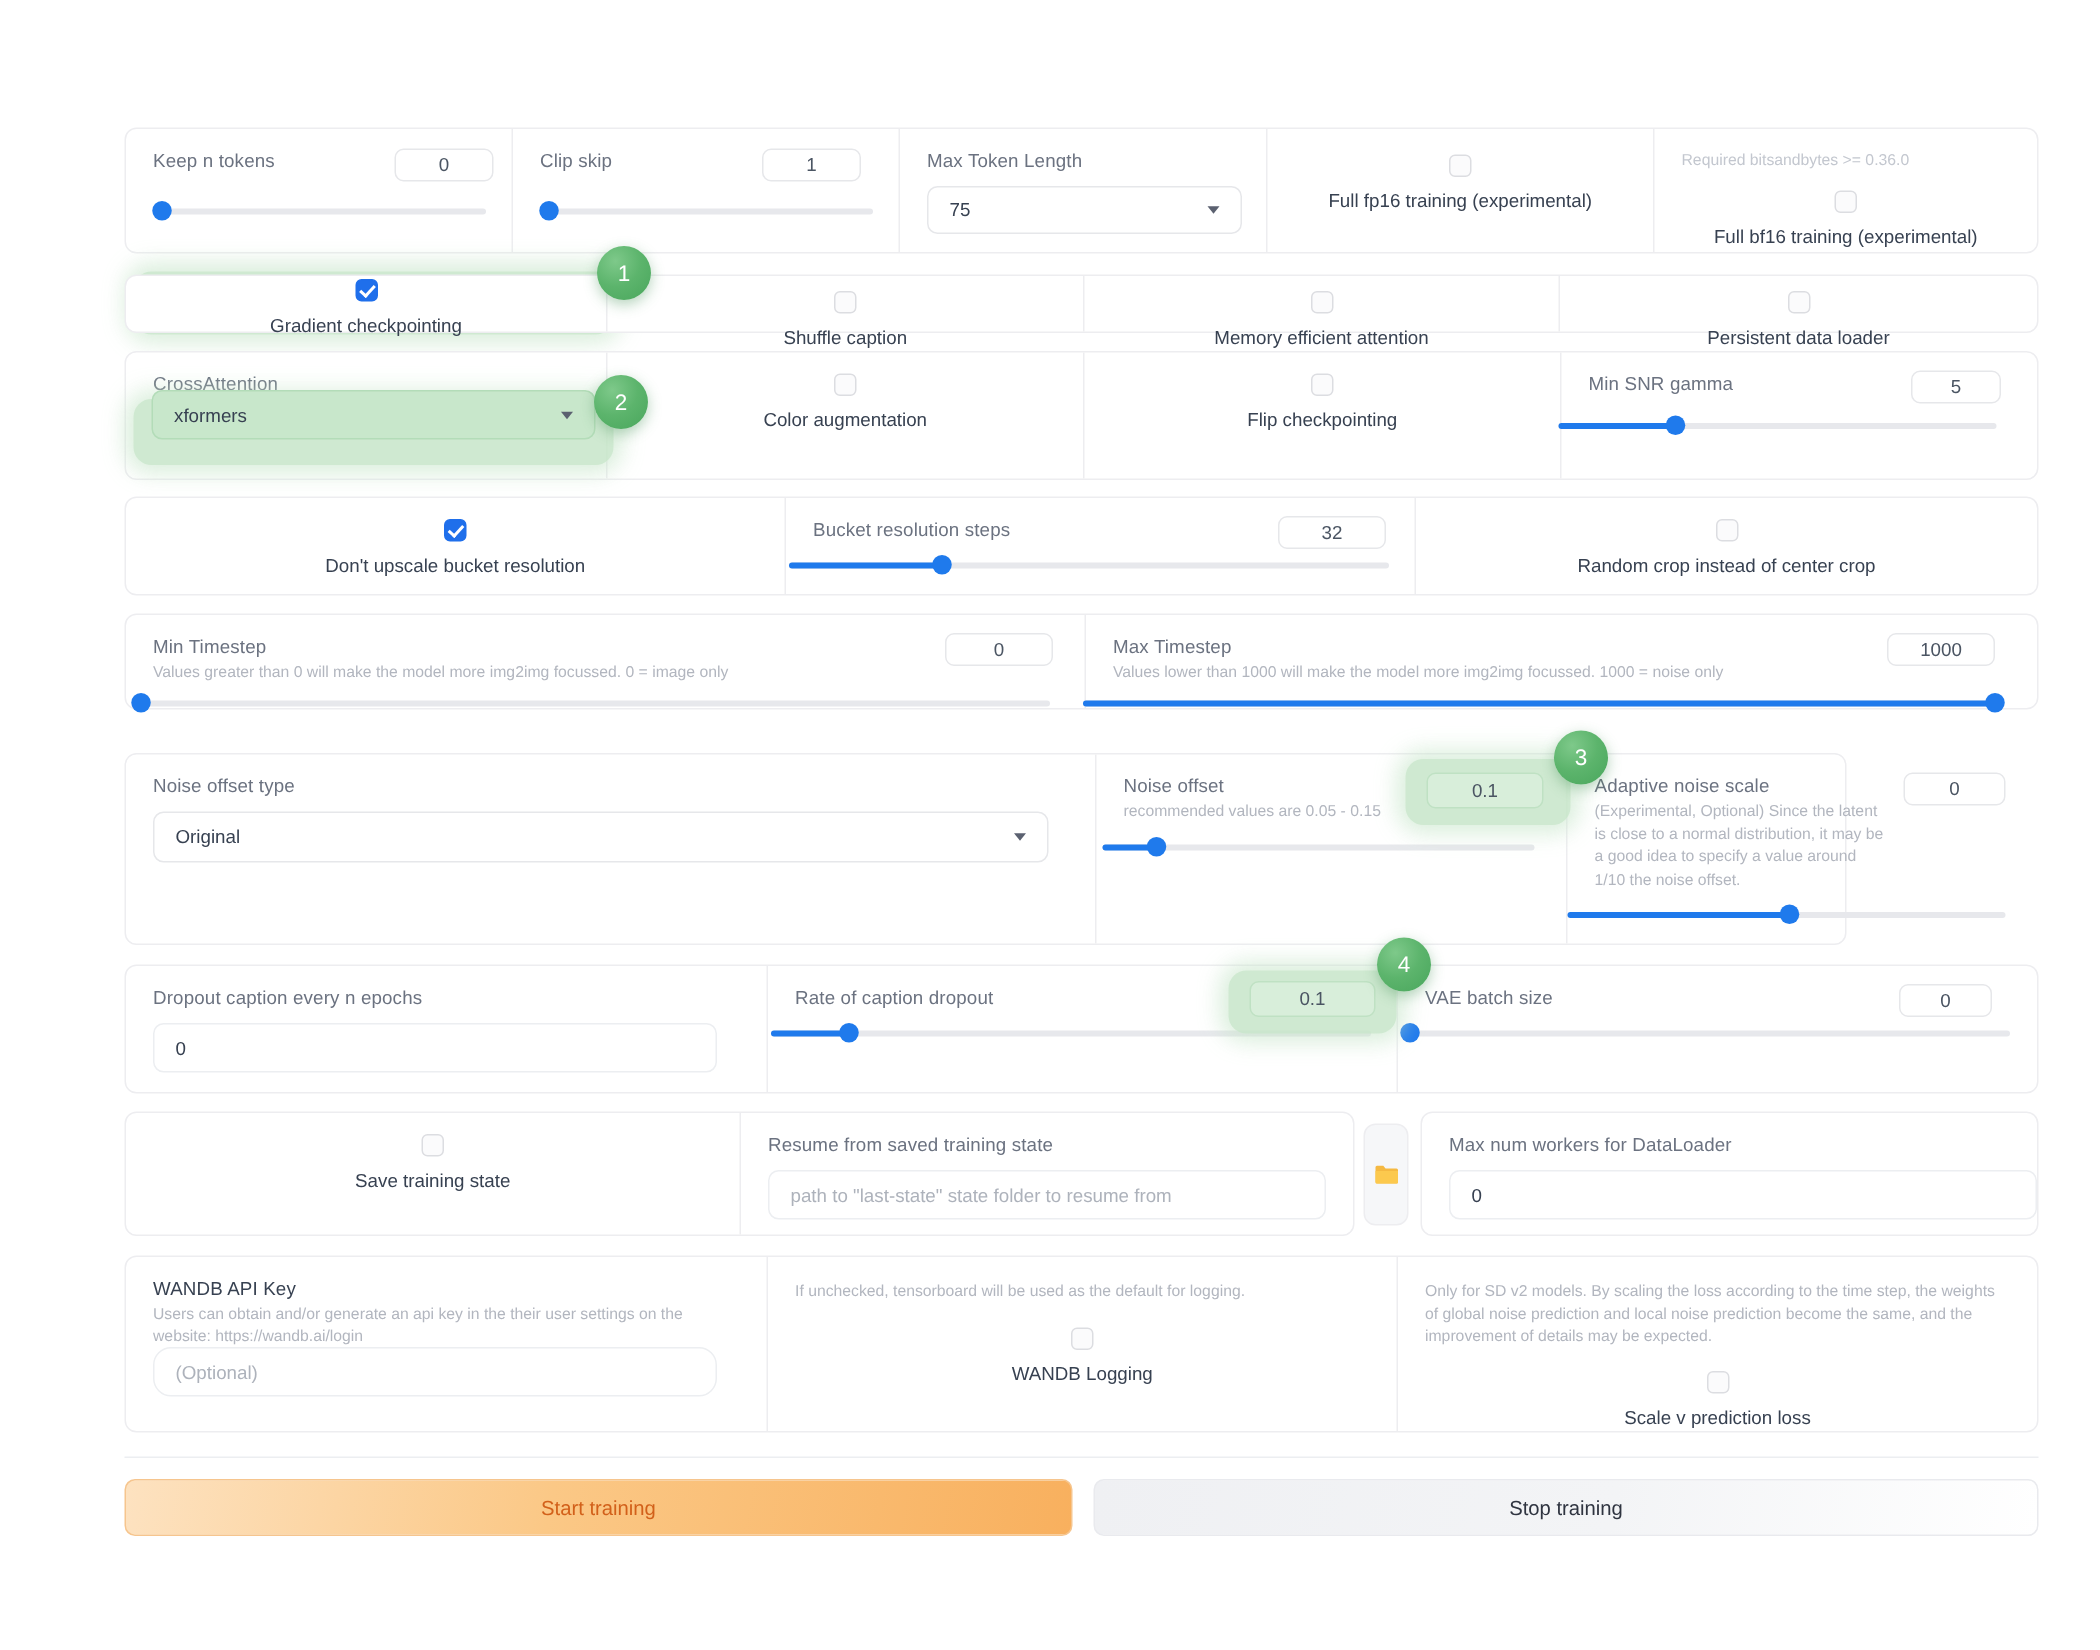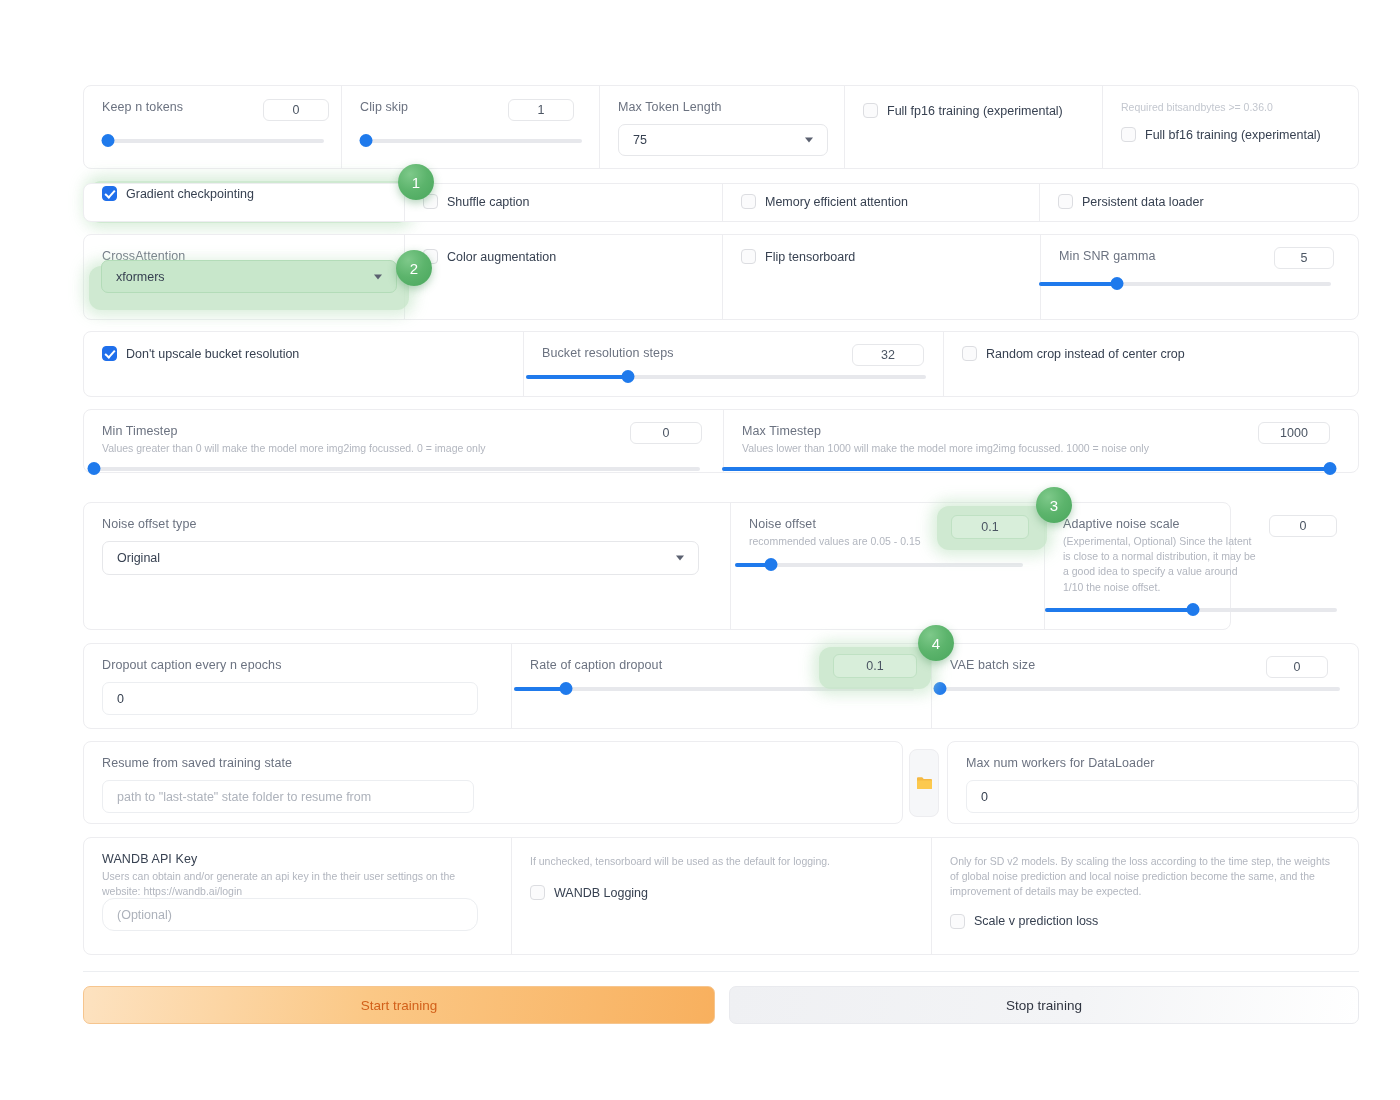--- a/index.html
+++ b/index.html
@@ -68,21 +68,21 @@
     position: absolute; top: 5px; left: 0; height: 4px;
     background: #1f7aec; border-radius: 3px;
   }
   .knob {
     position: absolute; top: 0; width: 13px; height: 13px;
     background: #1f7aec; border-radius: 50%;
     transform: translateX(-50%);
   }
 
   
-  .cb-wrap { display: flex; align-items: center; gap: 9px; }
+  .cb-wrap { display: flex; align-items: center; gap: 9px; flex-direction: column; }
   .cb {
     width: 15px; height: 15px; border-radius: 4px;
     border: 1px solid #dcdde1; background: #fbfbfc;
     flex: 0 0 auto;
   }
   .cb.checked {
     background: #1f6feb; border-color: #1f6feb;
     position: relative;
   }
   .cb.checked::after {
@@ -261,21 +261,21 @@
     </div>
     <div class="cell" style="flex:0 0 318px;">
       <div class="cb-wrap">
         <span class="cb"></span>
         <span class="cb-label">Color augmentation</span>
       </div>
     </div>
     <div class="cell" style="flex:0 0 318px;">
       <div class="cb-wrap">
         <span class="cb"></span>
-        <span class="cb-label">Flip tensorboard</span>
+        <span class="cb-label">Flip checkpointing</span>
       </div>
     </div>
     <div class="cell">
       <div class="label">Min SNR gamma</div>
       <div class="numbox" style="left:233px; top:12px; width:60px;">5</div>
       <div class="slider" style="left:-2px; top:42px; width:292px;">
         <div class="track"></div>
         <div class="fill" style="width:78px;"></div>
         <div class="knob" style="left:78px;"></div>
       </div>
@@ -390,20 +390,26 @@
         <div class="fill" style="width:3px;"></div>
         <div class="knob" style="left:6px;"></div>
       </div>
     </div>
   </div>
   <div class="glow" style="left:800px; top:647px; width:112px; height:42px;"></div>
   <div class="numbox" style="left:814px; top:654px; width:84px; height:24px; background:#d8eeda; border-color:#bfe1c3;">0.1</div>
   <div class="badge" style="left:899px; top:625px;">4</div>
 
   <div class="row" style="left:64px; top:741px; width:820px; height:83px;">
+    <div class="cell" style="flex:0 0 410px; padding:14px 18px;">
+      <div class="cb-wrap">
+        <span class="cb"></span>
+        <span class="cb-label">Save training state</span>
+      </div>
+    </div>
     <div class="cell">
       <div class="label">Resume from saved training state</div>
       <div class="textbox ph" style="left:18px; top:38px; width:372px; height:33px;">
         <span>path to "last-state" state folder to resume from</span>
       </div>
     </div>
   </div>
 
   <div class="folderbtn" style="left:890px; top:749px; width:30px; height:68px;">
     <svg width="17" height="15" viewBox="0 0 17 15">

